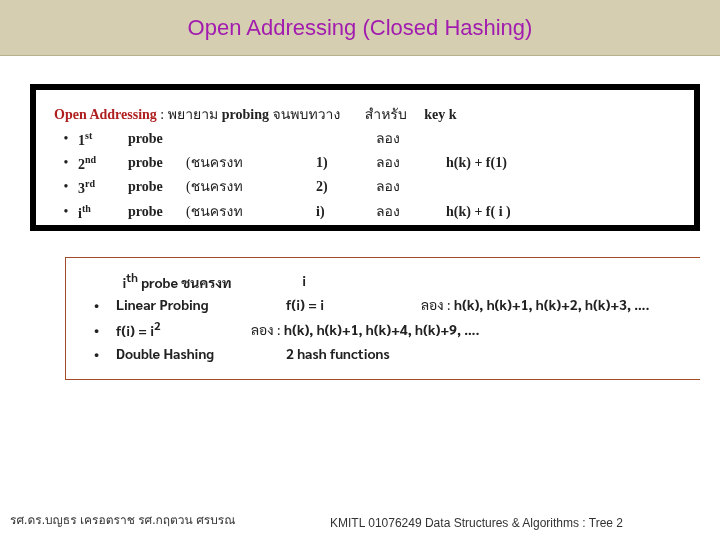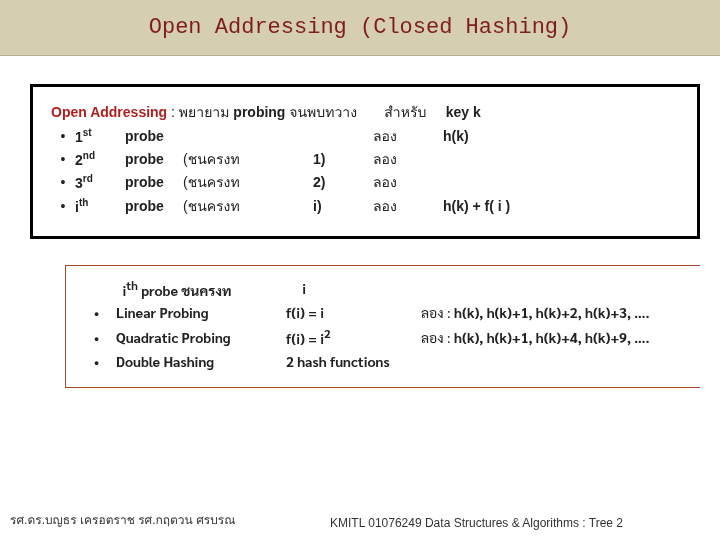--- a/index.html
+++ b/index.html
@@ -14,34 +14,34 @@
   .title-band {
     width: 100%;
     height: 56px;
     background: #d6ceb0;
     border-bottom: 1px solid #b8b08c;
     display: flex;
     align-items: center;
     justify-content: center;
   }
   .title-band h1 {
-    font-family: Liberation Mono, monospace;
+    font-family: Liberation Sans, sans-serif;
     font-size: 22px;
     font-weight: normal;
-    color: #7f1d1d;
+    color: #a21caf;
   }
   .content {
     position: relative;
     padding: 28px 20px 0 30px;
   }
   .box1 {
-    border: 3px solid #000000;
-    padding: 14px 18px 18px 18px;
+    border: 6px solid #000000;
+    padding: 14px 18px 0 18px;
     margin-bottom: 26px;
-    font-family: Liberation Sans, sans-serif;
+    font-family: Liberation Serif, serif;
     font-size: 14px;
     line-height: 1.6;
     color: #222;
   }
   .box1 .hdr { margin-bottom: 2px; }
   .box1 .red { color: #b02020; font-weight: bold; }
   .box1 sup { font-size: 10px; vertical-align: super; }
   .row { display: flex; }
   .row .c1 { width: 24px; text-align: center; }
   .row .c2 { width: 50px; font-weight: bold; }
@@ -96,29 +96,29 @@
       &nbsp;&nbsp;&nbsp;&nbsp;<b>key k</b>
     </div>
     <div id="probe-rows">
         <div class="row">
           <span class="c1">•</span>
           <span class="c2">1<sup>st</sup></span>
           <span class="c3">probe</span>
           <span class="c4"></span>
           <span class="c5"></span>
           <span class="c6">ลอง</span>
-          <span class="c7">h(k)</span>
         </div>
         <div class="row">
           <span class="c1">•</span>
           <span class="c2">2<sup>nd</sup></span>
           <span class="c3">probe</span>
           <span class="c4">(ชนครงท</span>
           <span class="c5">1)</span>
           <span class="c6">ลอง</span>
+          <span class="c7">h(k) + f(1)</span>
         </div>
         <div class="row">
           <span class="c1">•</span>
           <span class="c2">3<sup>rd</sup></span>
           <span class="c3">probe</span>
           <span class="c4">(ชนครงท</span>
           <span class="c5">2)</span>
           <span class="c6">ลอง</span>
         </div>
         <div class="row">
@@ -143,21 +143,20 @@
     </div>
     <div id="method-rows">
         <div class="brow">
           <span class="b1">•</span>
           <span class="b2">Linear Probing</span>
           <span class="b3">f(i) = i</span>
           <span class="b4">ลอง : <b>h(k),  h(k)+1,  h(k)+2,  h(k)+3, ….</b></span>
         </div>
         <div class="brow">
           <span class="b1">•</span>
-          <span class="b2">Quadratic Probing</span>
           <span class="b3">f(i) = i<sup>2</sup></span>
           <span class="b4">ลอง : <b>h(k),  h(k)+1,  h(k)+4,  h(k)+9, ….</b></span>
         </div>
         <div class="brow">
           <span class="b1">•</span>
           <span class="b2">Double Hashing</span>
           <span class="b3">2 hash functions</span>
           <span class="b4"><b></b></span>
         </div>
       </div>

